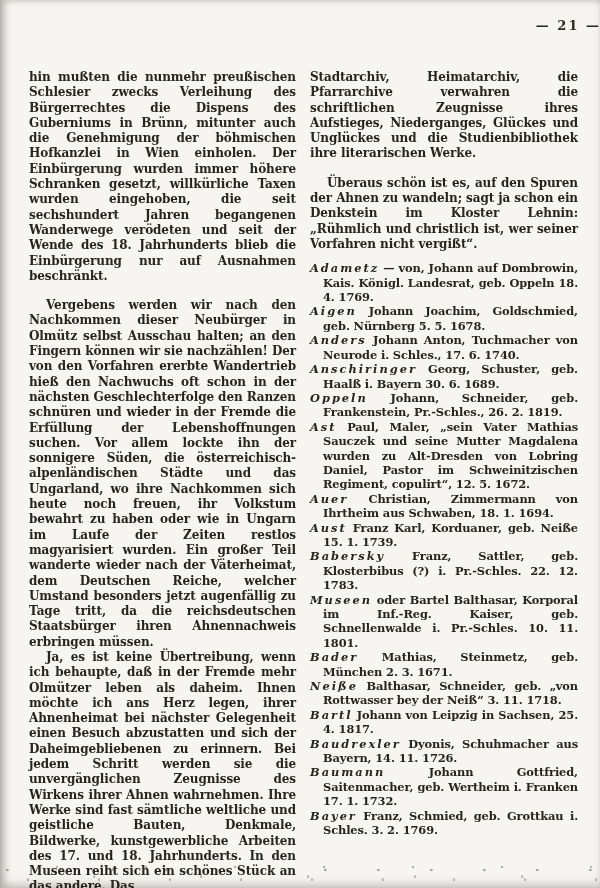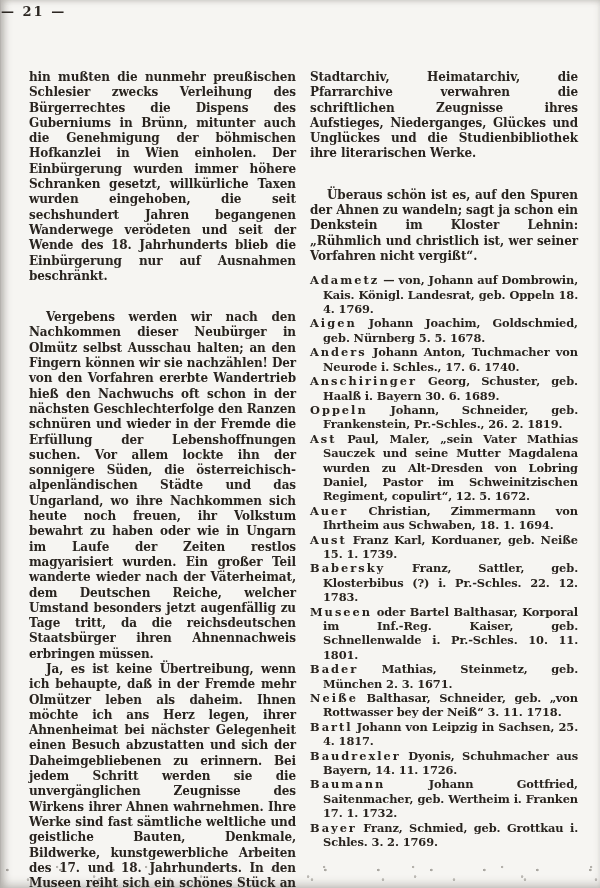--- a/index.html
+++ b/index.html
@@ -33,24 +33,24 @@
     height: 30px;
     background-image:
       radial-gradient(circle 1px at 12% 40%, rgba(80,74,66,.45) 0 1px, transparent 1.6px),
       radial-gradient(circle 1px at 38% 72%, rgba(80,74,66,.35) 0 1px, transparent 1.6px),
       radial-gradient(circle 1px at 63% 30%, rgba(80,74,66,.4) 0 1px, transparent 1.6px),
       radial-gradient(circle 1px at 87% 62%, rgba(80,74,66,.35) 0 1px, transparent 1.6px);
     background-size: 53px 30px, 71px 30px, 89px 30px, 107px 30px;
   }
   .pagenum {
     position: absolute;
-    top: 4px;
+    top: 18px;
     left: 0;
     width: 600px;
-    text-align: left;
+    text-align: right;
     font-size: 13px;
     font-weight: bold;
     letter-spacing: 2px;
     color: #2c2722;
   }
   .column {
     position: absolute;
     top: 70px;
     text-align: justify;
     font-size: 12px;
@@ -58,35 +58,36 @@
     line-height: 15.3px;
     letter-spacing: -0.1px;
   }
   .column.left  { left: 28px;  width: 267px; }
   .column.right { left: 309px; width: 268px; }
   .para {
     margin: 0;
     text-align: justify;
   }
   .para.indent { text-indent: 17px; }
-  .para.gap-before { margin-top: 26px; }
+  .para.gap-before { margin-top: 14px; }
   .entry-list {
     margin-top: 9px;
     font-size: 11.4px;
     line-height: 14.4px;
     letter-spacing: -0.1px;
   }
   .entry {
     padding-left: 13px;
     text-indent: -13px;
     text-align: justify;
   }
   .entry-name {
     letter-spacing: 2px;
     font-weight: bold;
+    font-style: italic;
   }
 </style>
 </head>
 <body>
 
 <div class="page">
   <div class="pagenum">— 21 —</div>
 
   <div class="column left">
       <p class="para">hin mußten die nunmehr preußischen Schlesier zwecks Verleihung des Bürgerrechtes die Dispens des Guberniums in Brünn, mitunter auch die Genehmigung der böhmischen Hofkanzlei in Wien einholen. Der Einbürgerung wurden immer höhere Schranken gesetzt, willkürliche Taxen wurden eingehoben, die seit sechshundert Jahren begangenen Wanderwege verödeten und seit der Wende des 18. Jahrhunderts blieb die Einbürgerung nur auf Ausnahmen beschränkt.</p>

